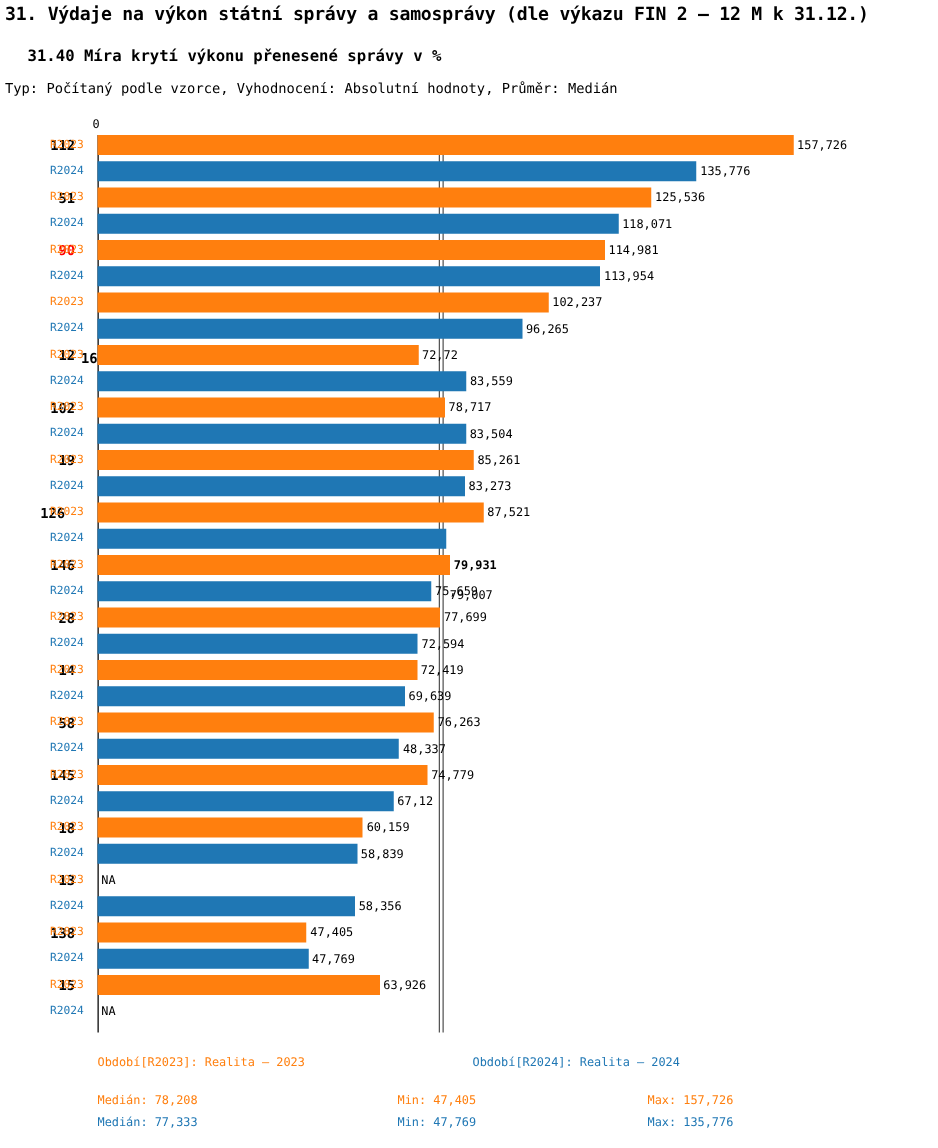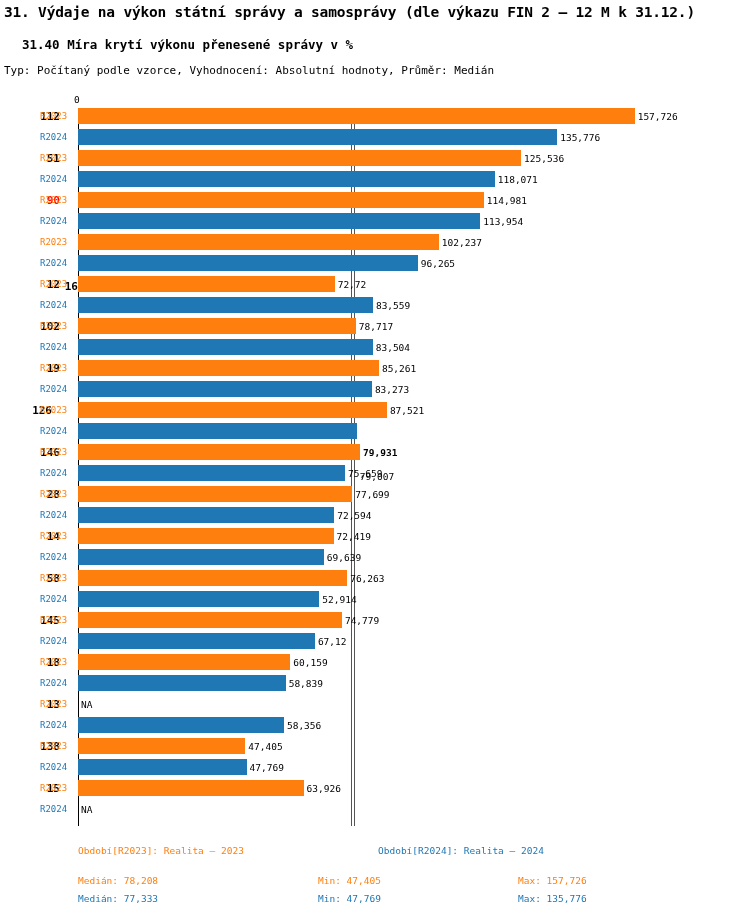--- a/index.html
+++ b/index.html
@@ -164,21 +164,21 @@
     <div class="bar-val" style="top: 423px; left: 258.596px;">72,419</div>
     <div class="row-tag blue" style="top: 444px; left: -38px;">R2024</div>
     <div class="bar blue" style="top: 441px; width: 245.785px;"></div>
     <div class="bar-val" style="top: 444px; left: 248.785px;">69,639</div>
     <div class="grp-label" style="top: 464px; left: -78px; width: 60px;">58</div>
     <div class="row-tag orange" style="top: 465px; left: -38px;">R2023</div>
     <div class="bar orange" style="top: 462px; width: 269.164px;"></div>
     <div class="bar-val" style="top: 465px; left: 272.164px;">76,263</div>
     <div class="row-tag blue" style="top: 486px; left: -38px;">R2024</div>
     <div class="bar blue" style="top: 483px; width: 241.362px;"></div>
-    <div class="bar-val" style="top: 486px; left: 244.362px;">52,914</div>
+    <div class="bar-val" style="top: 486px; left: 244.362px;">48,337</div>
     <div class="grp-label" style="top: 506px; left: -78px; width: 60px;">145</div>
     <div class="row-tag orange" style="top: 507px; left: -38px;">R2023</div>
     <div class="bar orange" style="top: 504px; width: 263.926px;"></div>
     <div class="bar-val" style="top: 507px; left: 266.926px;">74,779</div>
     <div class="row-tag blue" style="top: 528px; left: -38px;">R2024</div>
     <div class="bar blue" style="top: 525px; width: 236.894px;"></div>
     <div class="bar-val" style="top: 528px; left: 239.894px;">67,12</div>
     <div class="grp-label" style="top: 548px; left: -78px; width: 60px;">18</div>
     <div class="row-tag orange" style="top: 549px; left: -38px;">R2023</div>
     <div class="bar orange" style="top: 546px; width: 212.326px;"></div>

